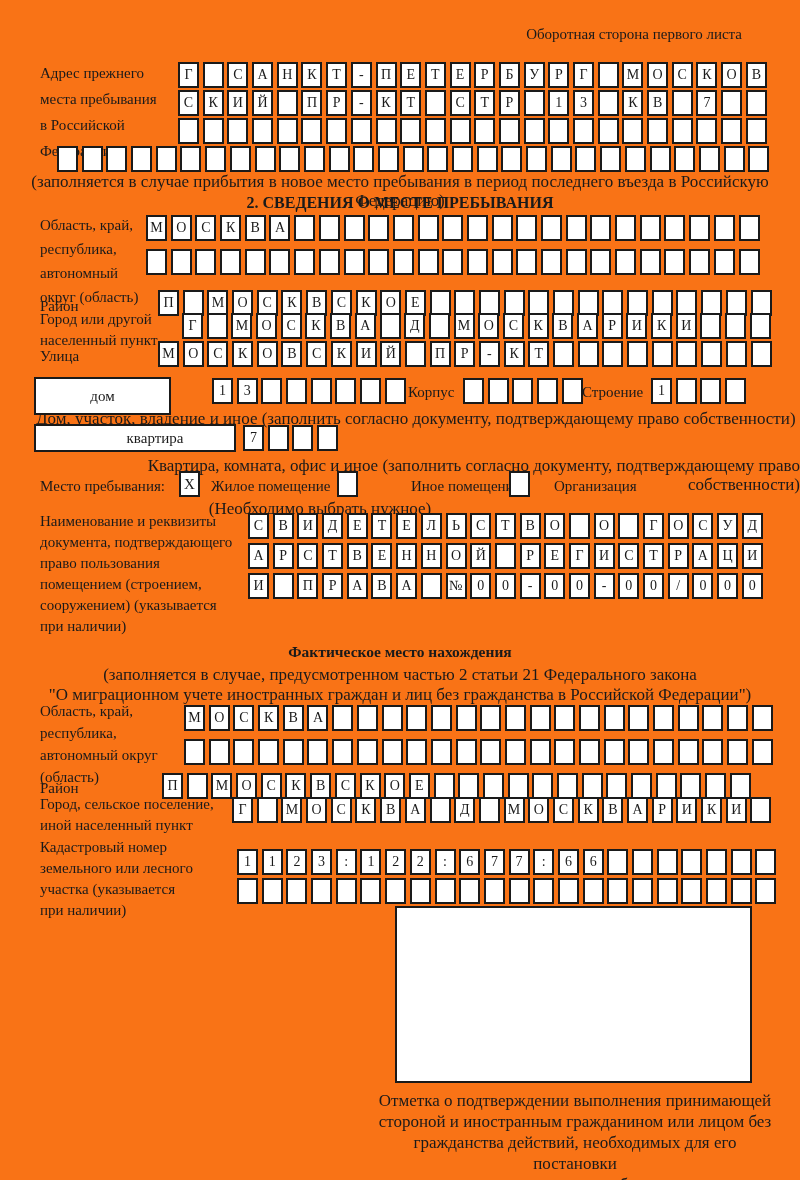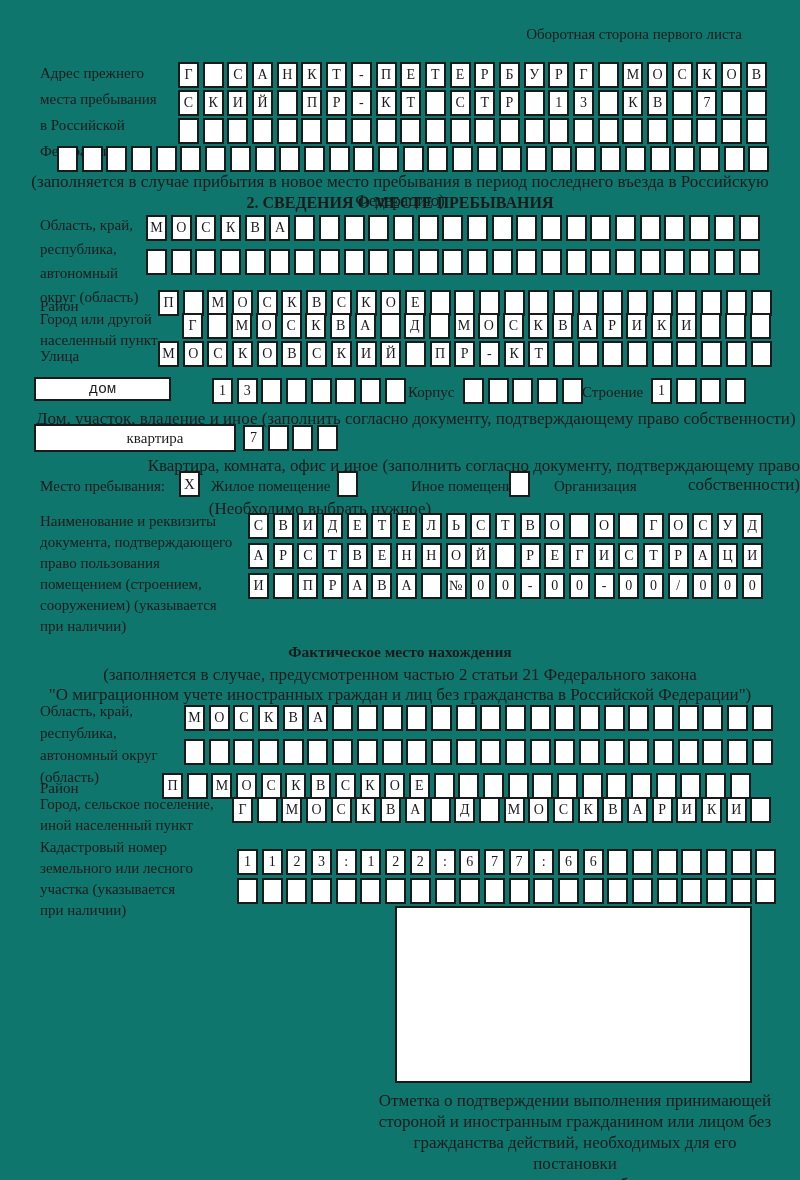--- a/index.html
+++ b/index.html
@@ -1,17 +1,17 @@
 <!DOCTYPE html>
 <html><head>
 <meta charset="utf-8">
 <style>
   html,body{margin:0;padding:0;background:#fff;}
   #page{
-    position:relative;width:800px;height:1180px;background:#0f766e;
+    position:relative;width:800px;height:1180px;background:#f97316;
     font-family:"Liberation Serif","DejaVu Serif",serif;color:#1a1a1a;
     overflow:hidden;
   }
   .txt{position:absolute;font-size:15px;white-space:pre-line;line-height:24px;}
   .note{font-size:17px;line-height:19px;}
   .title{font-weight:bold;font-size:16px;}
   .center{left:0;width:800px;text-align:center;}
   .cellrow{position:absolute;display:flex;}
   .cell{
     width:21px;height:26px;box-sizing:border-box;border:2px solid #1a1a1a;
@@ -34,21 +34,21 @@
   #prev-note{top:172px;}
   #s2-title{top:191px;}
   #lbl-oblast{left:40px;top:213px;line-height:24px;}
   #ob-r0{left:146px;top:215px;} #ob-r1{left:146px;top:249px;}
   #lbl-raion{left:40px;top:294px;}
   #ra-r{left:158px;top:290px;}
   #lbl-gorod{left:40px;top:309px;line-height:21px;}
   #go-r{left:182px;top:313px;}
   #lbl-ulitsa{left:40px;top:344px;}
   #ul-r{left:158px;top:341px;}
-  #dom-box{left:34px;top:377px;width:137px;height:24px;font-family:Liberation Mono, monospace;}
+  #dom-box{left:34px;top:377px;width:137px;height:38px;}
   #dom-r{left:212px;top:378px;}
   #lbl-korpus{left:408px;top:380px;text-align:center;}
   #ko-r{left:463px;top:378px;}
   #lbl-stroenie{left:582px;top:380px;}
   #st-r{left:651px;top:378px;}
   #note-dom{left:36px;top:409px;}
   #kv-box{left:34px;top:424px;width:202px;height:28px;padding-left:40px;}
   #kv-r{left:243px;top:425px;}
   #note-kv{left:36px;top:456px;text-align:right;}
   #lbl-mesto{left:40px;top:474px;}

